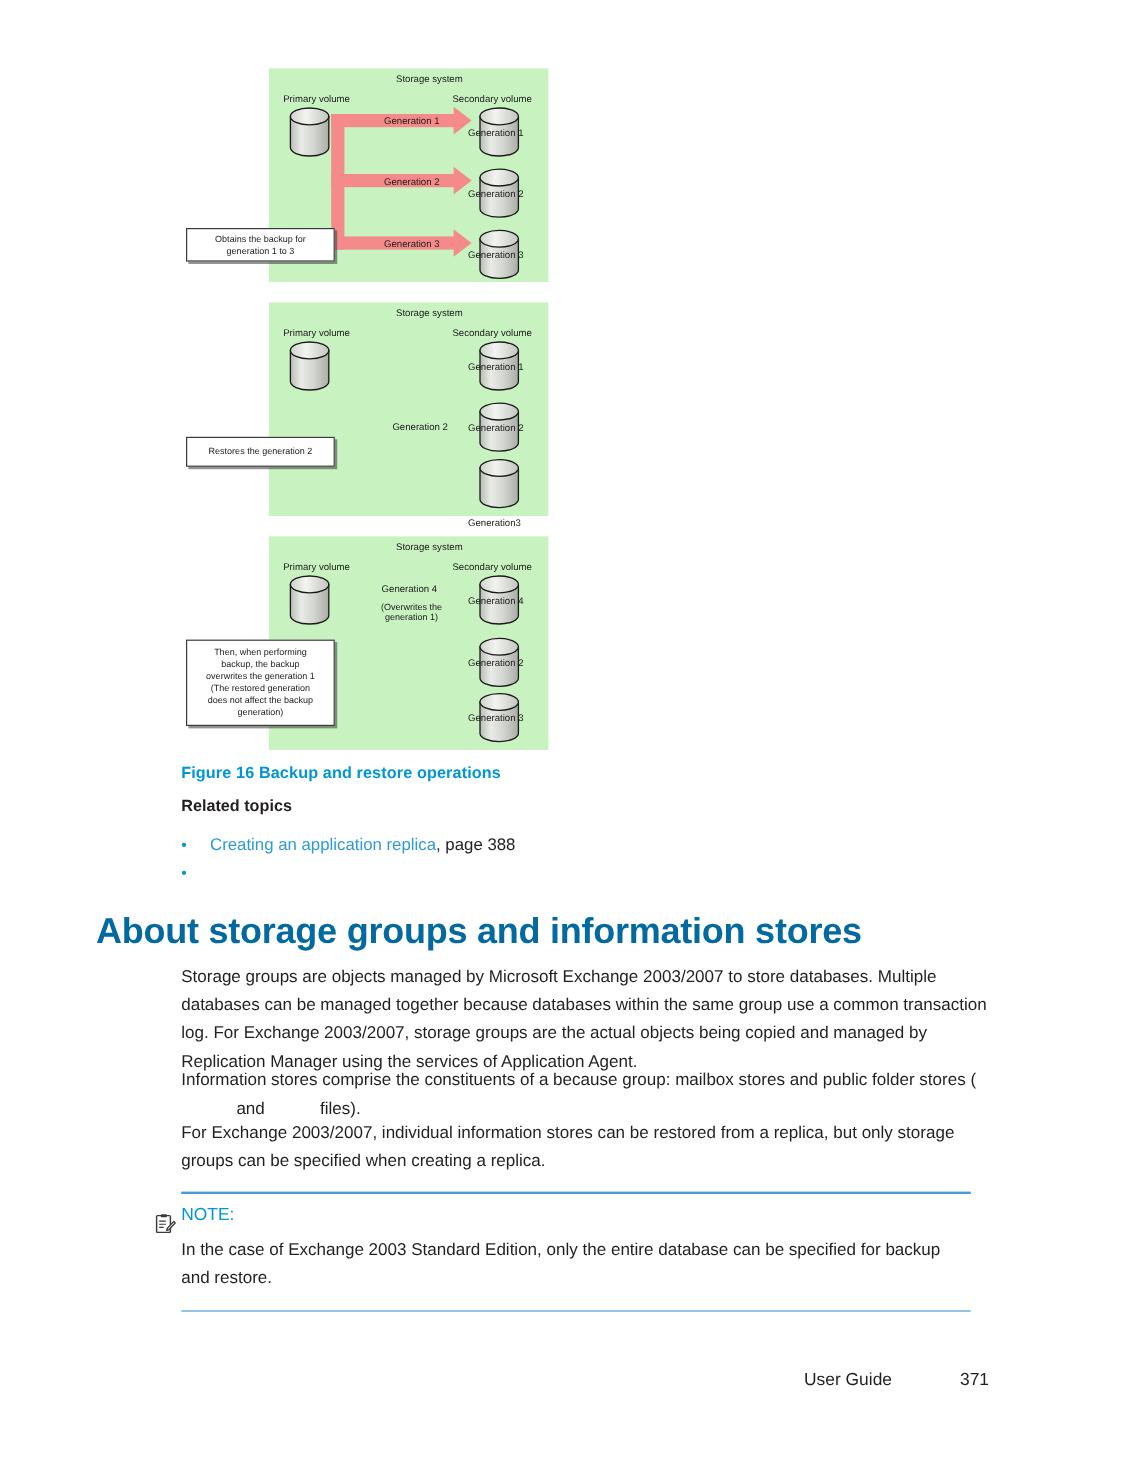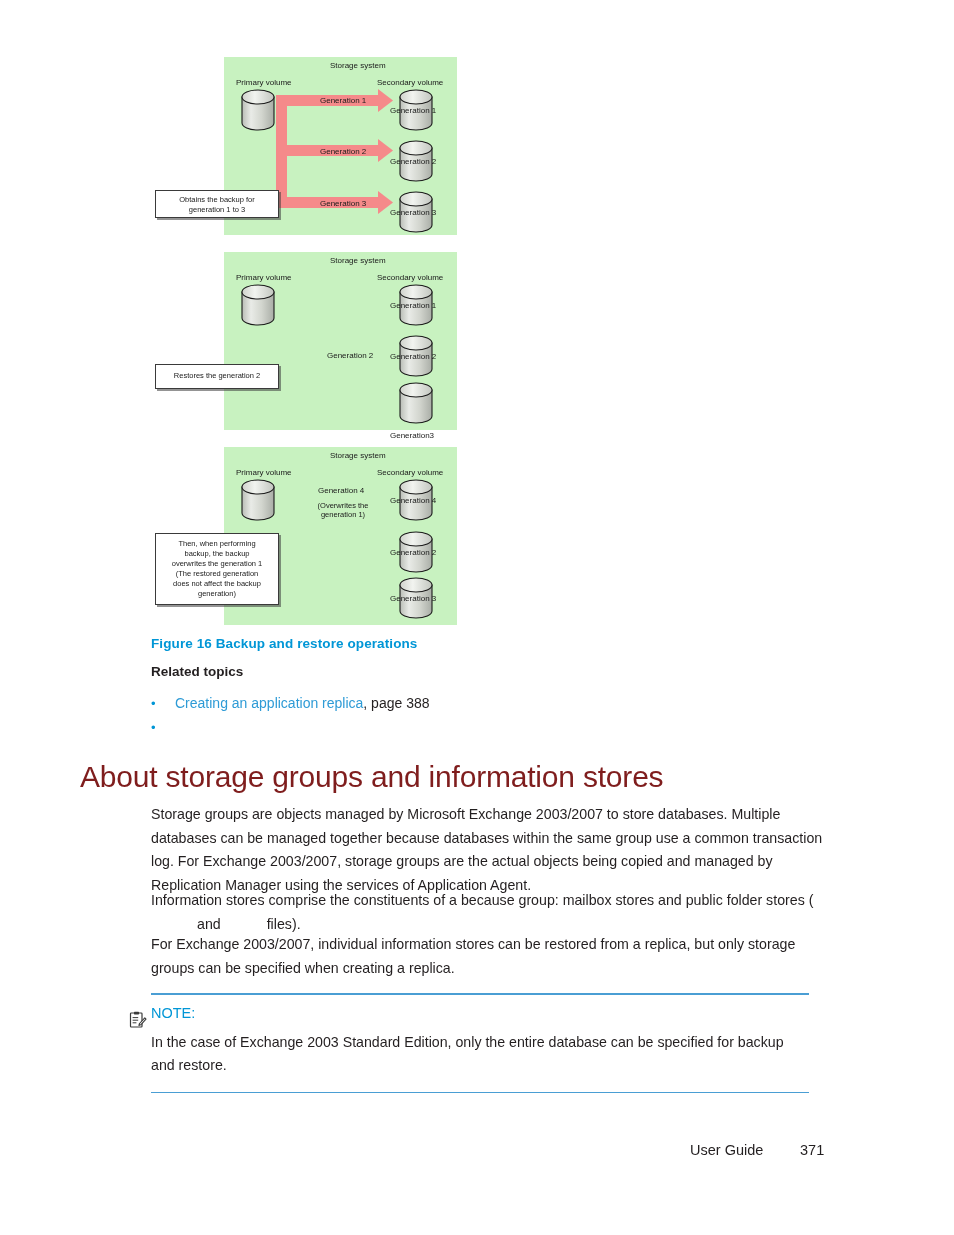--- a/index.html
+++ b/index.html
@@ -121,22 +121,22 @@
   }
   .rel-link { color: #2e9bd6; }
   .rel-page { color: #231f20; }
 
   h1.section-title {
     position: absolute;
     left: 80px;
     top: 760px;
     margin: 0;
     font-size: 30px;
-    font-weight: normal;
-    color: #7f1d1d;
+    font-weight: bold;
+    color: #0369a1;
     letter-spacing: -0.2px;
   }
 
   .body-para {
     position: absolute;
     left: 151px;
     width: 678px;
     font-size: 14.2px;
     line-height: 23.5px;
     color: #231f20;
@@ -187,21 +187,21 @@
   
   #footer {
     position: absolute;
     left: 0;
     top: 1142px;
     width: 954px;
     height: 24px;
   }
   .footer-label {
     position: absolute;
-    left: 690px;
+    left: 670px;
     font-size: 14.5px;
     color: #231f20;
     text-align: right;
   }
   .footer-page {
     position: absolute;
     left: 800px;
     font-size: 14.5px;
     color: #231f20;
   }

